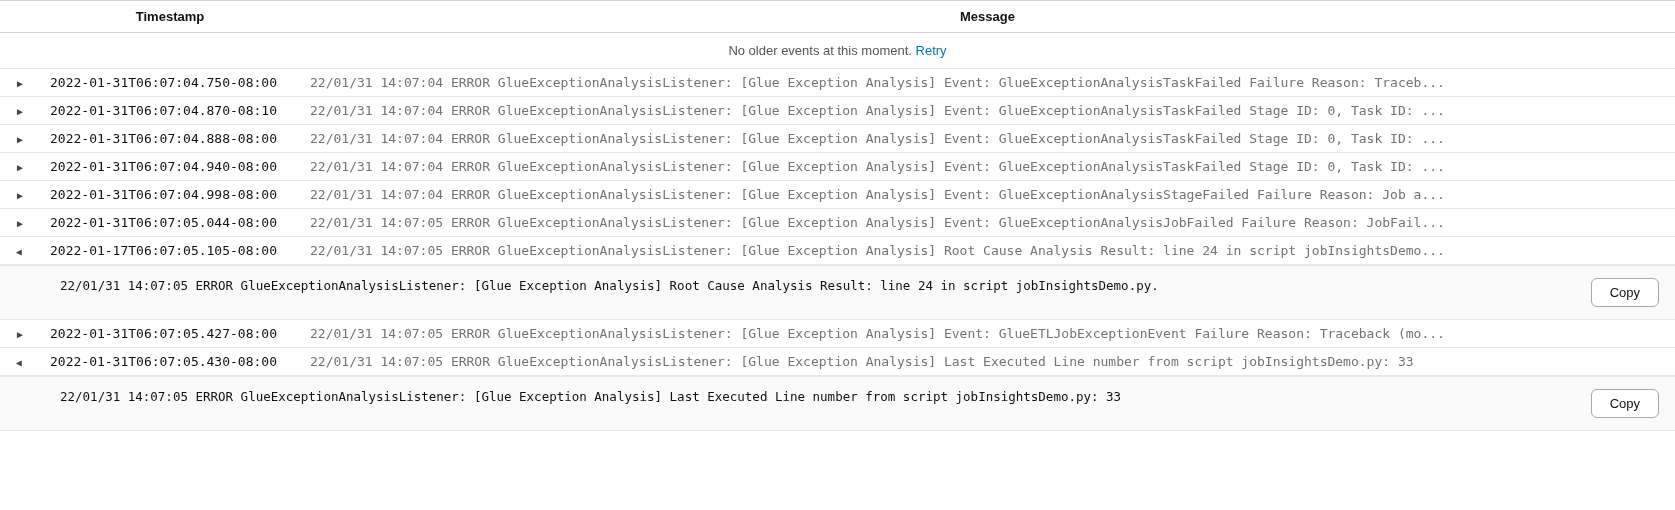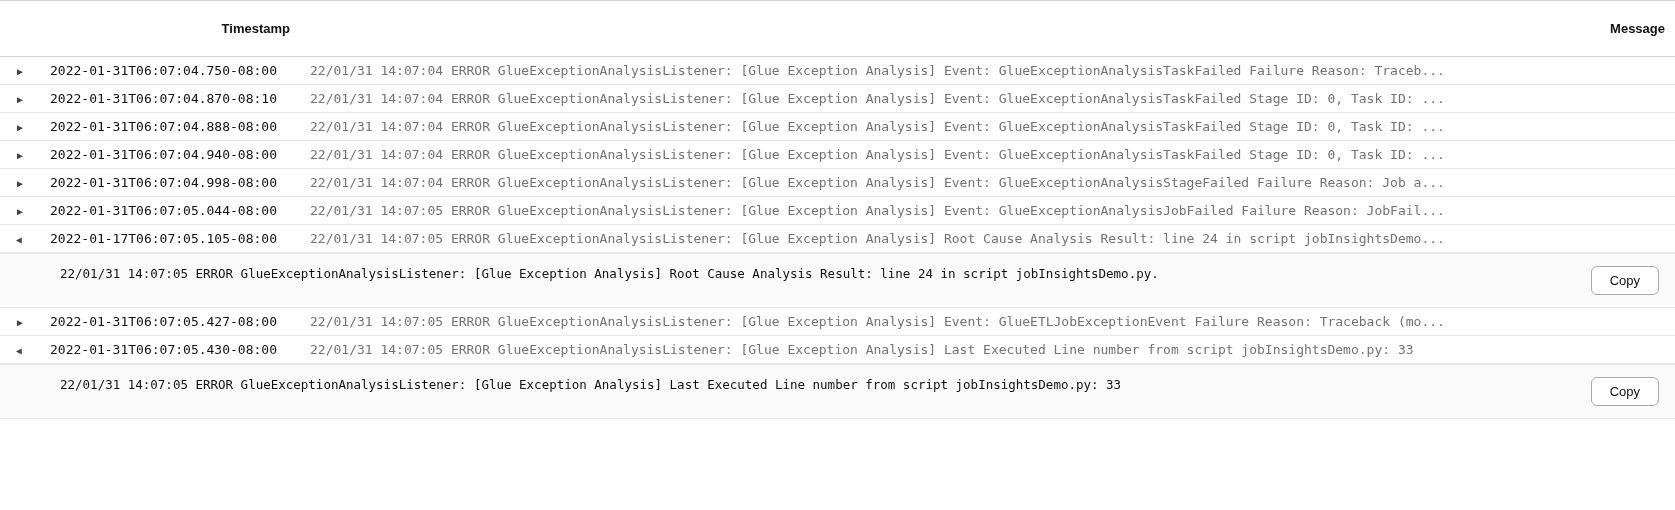--- a/index.html
+++ b/index.html
@@ -17,22 +17,22 @@
     }
     .log-table {
       width: 100%;
       border-collapse: collapse;
     }
     .header-row {
       border-bottom: 1px solid #d4d4d4;
       border-top: 1px solid #d4d4d4;
     }
     .header-row th {
-      padding: 20px 10px;
-      text-align: right;
+      padding: 8px 10px;
+      text-align: center;
       font-weight: 700;
       font-size: 13px;
       color: #111;
       background: #fff;
     }
     .th-expand {
       width: 40px;
     }
     .th-timestamp {
       width: 260px;
@@ -129,20 +129,25 @@
 
 <table class="log-table">
   <thead>
     <tr class="header-row">
       <th class="th-expand"></th>
       <th class="th-timestamp">Timestamp</th>
       <th class="th-message">Message</th>
     </tr>
   </thead>
   <tbody id="log-body">
+  <tr class="no-events-row">
+        <td colspan="3">
+  No older events at this moment. <a href="#" class="retry-link">Retry</a>
+</td>
+      </tr>
       <tr class="log-row">
     <td class="expand-cell">
       <span class="expand-arrow ">►</span>
     </td>
     <td class="timestamp-cell">2022-01-31T06:07:04.750-08:00</td>
     <td class="message-cell">22/01/31 14:07:04 ERROR GlueExceptionAnalysisListener: [Glue Exception Analysis] Event: GlueExceptionAnalysisTaskFailed Failure Reason: Traceb...</td>
   </tr>
       <tr class="log-row">
     <td class="expand-cell">
       <span class="expand-arrow ">►</span>

